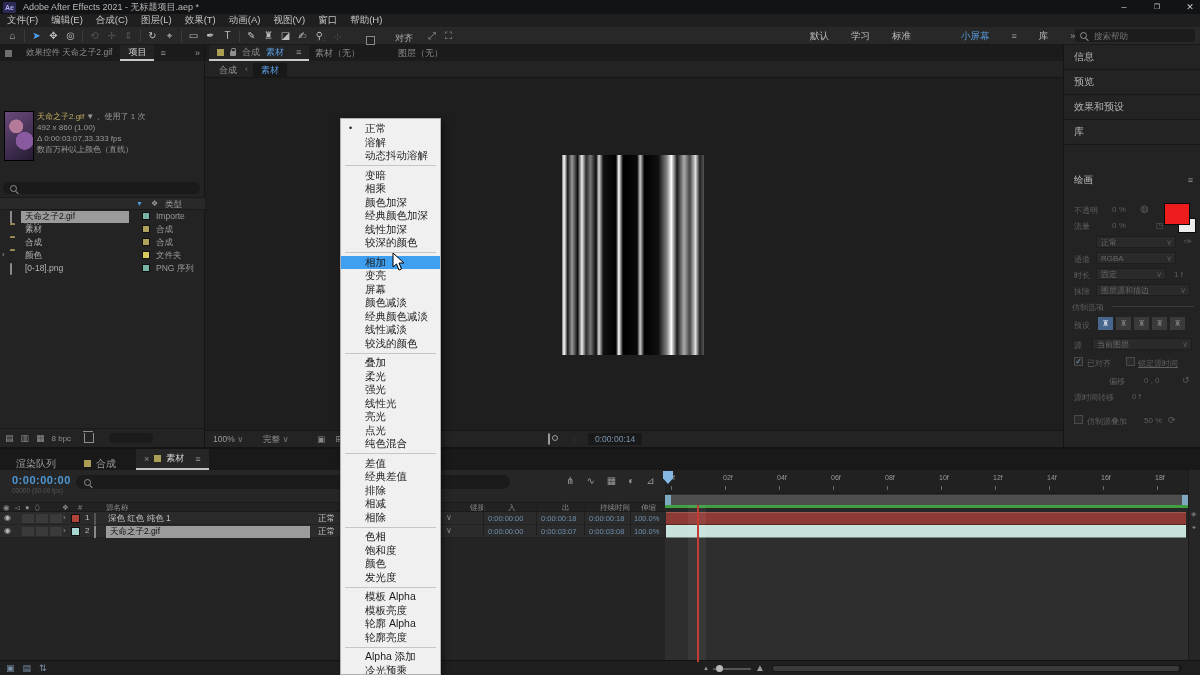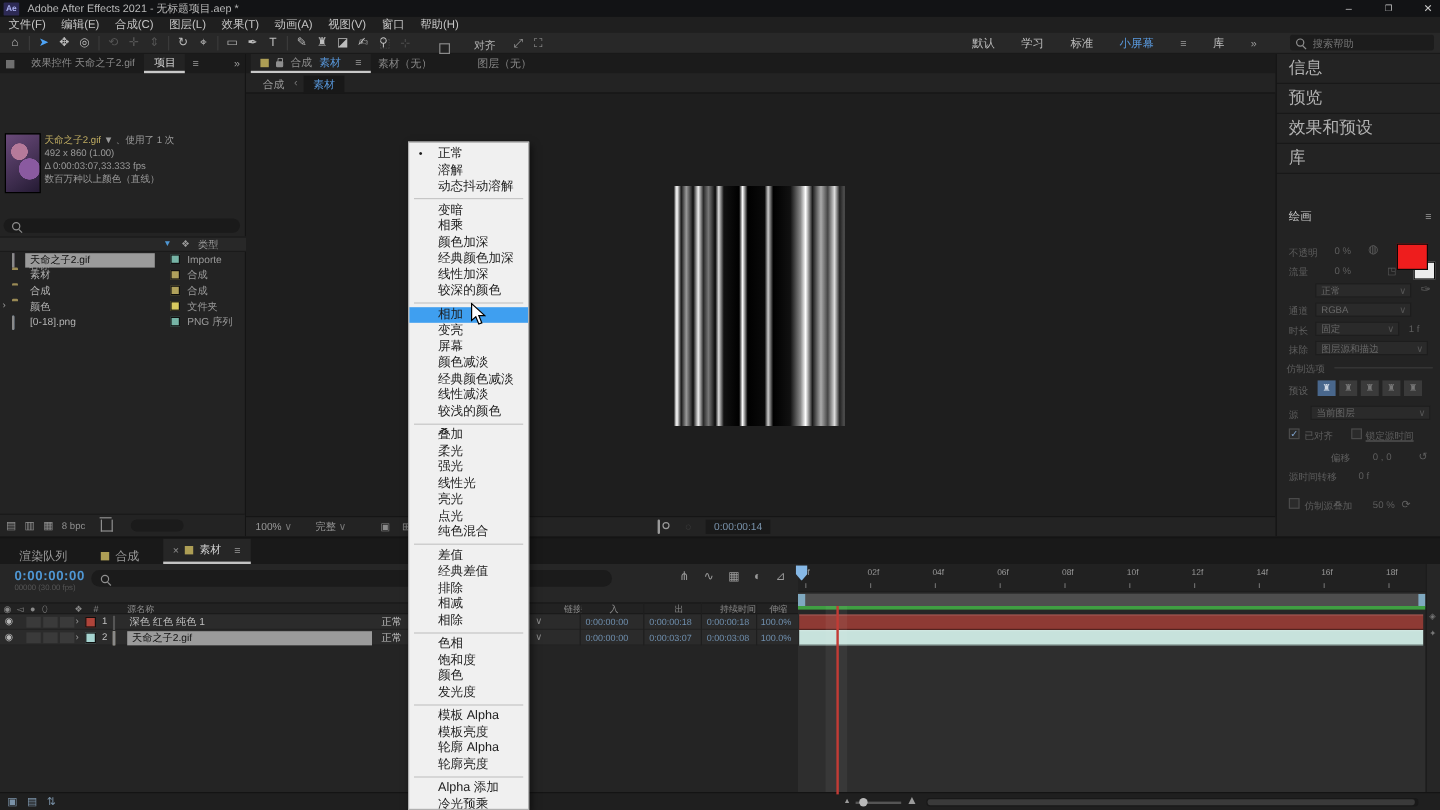--- a/index.html
+++ b/index.html
@@ -19,21 +19,21 @@
   .tool{width:17px;text-align:center;font-size:10px;color:#bdbdbd;line-height:18px;}
   .tool.active{color:#4ea3f5;}
   .tool.dim{color:#555;}
   .tsep{width:1px;height:12px;background:#3a3a3a;margin:0 3px;}
   #align-wrap{position:absolute;left:366px;top:0;height:18px;display:flex;align-items:flex-end;gap:20px;}
   .mini-box{width:7px;height:7px;border:1px solid #8a8a8a;background:#222;}
   #tb-dim-icons{position:absolute;left:316px;top:0;height:18px;display:flex;gap:8px;align-items:center;color:#4f4f4f;font-size:10px;}
   #tb-right-icons{position:absolute;left:428px;top:0;height:18px;display:flex;gap:9px;align-items:center;color:#9a9a9a;font-size:10px;}
   #workspaces{position:absolute;left:810px;top:0;height:18px;display:flex;align-items:center;gap:22px;}
   .ws{font-size:9.5px;color:#bdbdbd;}
-  .ws.active{color:#5a9be0;}
+  .ws.active{color:#5a9be0;margin-left:28px;}
   #ws-menu-ic,#ws-more{color:#9a9a9a;font-size:9px;}
   #help-search{position:absolute;left:1075px;top:2px;width:120px;height:13px;background:#1c1c1c;border-radius:2px;display:flex;align-items:center;gap:5px;padding-left:5px;box-sizing:border-box;}
   #help-search input{background:transparent;border:none;outline:none;color:#9a9a9a;font-size:8.5px;width:90px;font-family:inherit;}
   .lens{width:5px;height:5px;border:1px solid #8f8f8f;border-radius:50%;position:relative;flex:0 0 auto;}
   .lens::after{content:"";position:absolute;width:4px;height:1px;background:#8f8f8f;transform:rotate(45deg);right:-3px;bottom:-2px;}
   
   #left-panel{left:0;top:45px;width:205px;height:402px;background:#232323;border-right:1px solid #141414;box-sizing:border-box;}
   .tabstrip{position:absolute;left:0;top:0;right:0;height:16px;background:#1b1b1b;display:flex;align-items:center;}
   .ptab-inactive{font-size:8.5px;color:#8a8a8a;margin-left:14px;white-space:nowrap;}
   .panelsq{width:7px;height:7px;background:#6f6f6f;margin-left:5px;flex:0 0 auto;}
@@ -85,21 +85,21 @@
   #cp-crumb .c2{position:absolute;left:48px;top:2px;background:#181818;color:#5a9be0;font-size:9px;padding:1px 8px;}
   #glitch-img{position:absolute;left:357px;top:110px;width:142px;height:200px;
     background:linear-gradient(90deg,#777 0,#fff 1.5%,#1a1a1a 4%,#999 7%,#0d0d0d 11%,#eee 14%,#2a2a2a 17%,#777 20%,#090909 24%,#ddd 26%,#111 29%,#000 38%,#fff 40%,#000 43%,#0a0a0a 53%,#ccc 55%,#000 58%,#111 68%,#888 74%,#fff 77%,#1a1a1a 81%,#aaa 86%,#444 90%,#ddd 94%,#222 97%,#555 100%);}
   #cp-footer{position:absolute;left:0;top:385px;width:858px;height:17px;background:#232323;border-top:1px solid #151515;box-sizing:border-box;font-size:8.5px;color:#9a9a9a;}
   #cp-footer .fitem{position:absolute;top:3px;}
   .cam{width:11px;height:8px;border:1px solid #9a9a9a;border-radius:2px;position:relative;}
   .cam::after{content:"";position:absolute;left:3px;top:1px;width:4px;height:4px;border:1px solid #9a9a9a;border-radius:50%;}
   #vf-timecode{position:absolute;left:383px;top:2px;background:#191919;color:#7a94ad;padding:1px 7px;font-size:8.5px;}
   
   #right-panel{left:1063px;top:45px;width:137px;height:402px;background:#232323;border-left:1px solid #141414;box-sizing:border-box;}
-  .rp-row{height:25px;border-bottom:1px solid #181818;display:flex;align-items:center;padding-left:10px;font-size:14px;color:#b2b2b2;box-sizing:border-box;}
+  .rp-row{height:25px;border-bottom:1px solid #181818;display:flex;align-items:center;padding-left:10px;font-size:10px;color:#b2b2b2;box-sizing:border-box;}
   #paint-head{position:absolute;left:0;top:125px;width:137px;height:20px;display:flex;align-items:center;font-size:9.5px;color:#c8c8c8;padding-left:10px;box-sizing:border-box;}
   #paint-head .hamb{position:absolute;right:8px;}
   .dimtxt{color:#5e5e5e;font-size:8px;position:absolute;white-space:nowrap;}
   .ddbox{position:absolute;background:#2a2a2a;border:1px solid #1d1d1d;color:#686868;font-size:8px;height:12px;line-height:12px;padding-left:4px;box-sizing:border-box;}
   .ddbox::after{content:"∨";position:absolute;right:3px;color:#555;}
   #swatch-red{position:absolute;left:100px;top:158px;width:24px;height:20px;background:#ee1d1d;border:1px solid #090909;z-index:2;}
   #swatch-white{position:absolute;left:114px;top:173px;width:16px;height:13px;background:#ececec;border:1px solid #090909;}
   .cb{position:absolute;width:9px;height:9px;background:#2b2b2b;border:1px solid #4a4a4a;box-sizing:border-box;}
   .cb.checked{color:#7fa3cc;font-size:8px;line-height:7px;text-align:center;}
   .preset-box{position:absolute;width:15px;height:13px;background:#3a3a3a;color:#777;font-size:8px;text-align:center;line-height:13px;}

